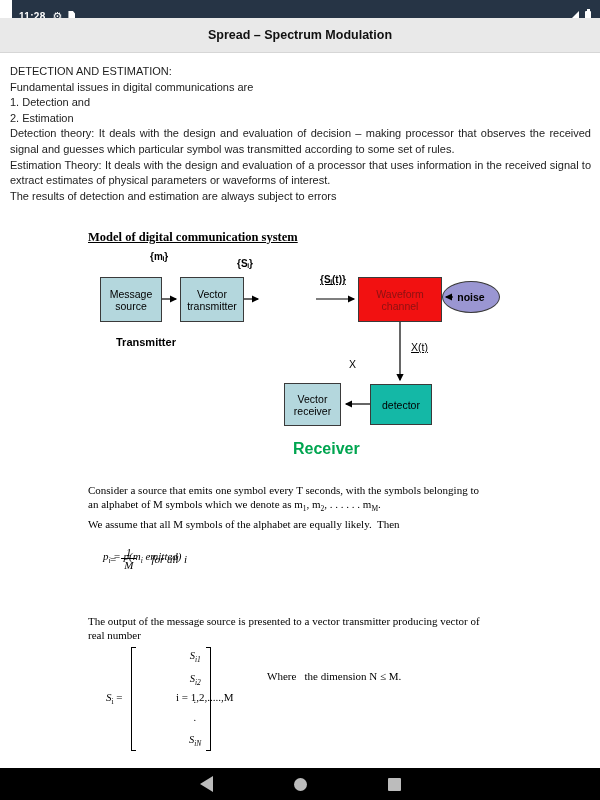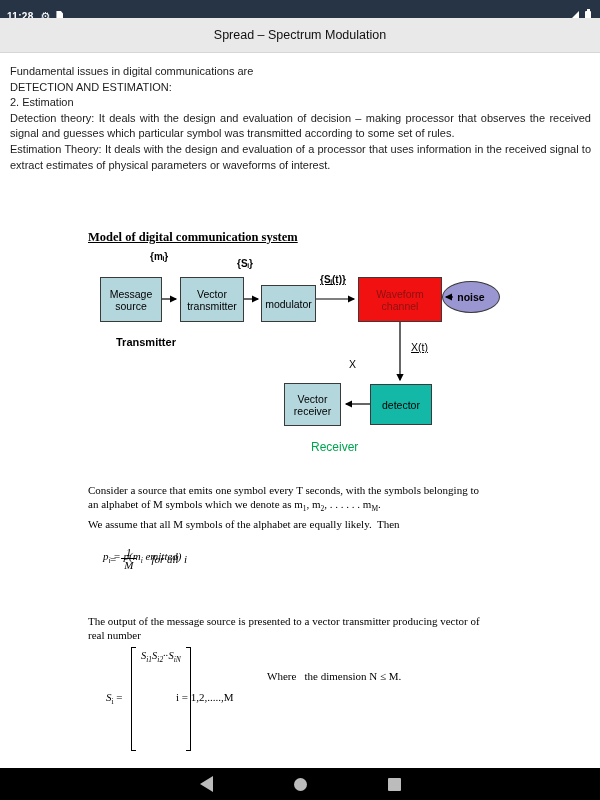--- a/index.html
+++ b/index.html
@@ -1,34 +1,34 @@
 <!DOCTYPE html>
 <html><head>
 <meta charset="utf-8">
 <style>
   *{margin:0;padding:0;box-sizing:border-box}
   html,body{background:#666;}
   .screen{position:relative;width:600px;height:800px;margin:0 auto;background:#fff;
           font-family:"Liberation Sans",sans-serif;overflow:hidden;}
 
   
-  .status-bar{position:absolute;top:0;left:0;right:0;height:32px;background:#263445;
+  .status-bar{position:absolute;top:0;left:12px;right:0;height:32px;background:#263445;
               color:#fff;display:flex;align-items:center;padding:16px 7px;font-size:10px;}
   .sb-time{font-weight:bold;letter-spacing:.3px;margin-right:7px;}
   .gear{font-size:11px;line-height:1;margin-right:6px;}
   .file-ic{width:7px;height:10px;background:#fff;clip-path:polygon(0 0,65% 0,100% 30%,100% 100%,0 100%);}
   .sb-spacer{flex:1}
   .sig-ic{width:0;height:0;border-bottom:10px solid #fff;border-left:10px solid transparent;margin-right:6px;}
   .batt{width:6px;height:11px;background:#fff;border-radius:1px;position:relative;margin-right:2px;}
   .batt:before{content:"";position:absolute;top:-2px;left:1.5px;width:3px;height:2px;background:#fff;}
 
   
   .app-bar{position:absolute;top:18px;left:0;right:0;height:35px;background:#e9e9e9;
            display:flex;align-items:center;justify-content:center;border-bottom:1px solid #d6d6d6;}
-  .app-title{font-size:12.5px;font-weight:normal;color:#111;}
+  .app-title{font-size:12.5px;font-weight:bold;color:#111;}
 
   
   .content{position:absolute;top:53px;left:0;right:0;bottom:32px;background:#fff;}
 
   
   .textblock{position:absolute;top:64px;left:10px;width:581px;font-size:11px;line-height:15.6px;color:#1c1c1c;}
   .textblock .just{text-align:justify;}
 
   
   .dg-title{position:absolute;left:88px;top:230px;font-family:"Liberation Serif",serif;
@@ -43,41 +43,41 @@
   .b-msg{left:100px;top:277px;width:62px;height:45px;}
   .b-vt{left:180px;top:277px;width:64px;height:45px;}
   .b-mod{left:261px;top:285px;width:55px;height:37px;}
   .b-wf{left:358px;top:277px;width:84px;height:45px;background:#f21111;color:#8b1212;}
   .b-noise{left:442px;top:281px;width:58px;height:32px;background:#9a96d2;border-radius:50%;font-weight:bold;}
   .b-det{left:370px;top:384px;width:62px;height:41px;background:#14b8a6;}
   .b-vr{left:284px;top:383px;width:57px;height:43px;}
   .lbl-trans{position:absolute;left:116px;top:336px;font-size:11px;font-weight:bold;color:#000;}
   .lbl-xt{position:absolute;left:411px;top:341px;font-size:10.5px;text-decoration:underline;color:#000;}
   .lbl-x{position:absolute;left:349px;top:358px;font-size:10.5px;color:#000;}
-  .lbl-recv{position:absolute;left:311px;top:440px;font-size:12px;font-weight:normal;color:#00a550;}
+  .lbl-recv{position:absolute;left:293px;top:440px;font-size:16px;font-weight:bold;color:#00a550;}
   .arrows{position:absolute;left:0;top:0;width:600px;height:800px;pointer-events:none;}
 
   
   .serif{font-family:"Liberation Serif",serif;color:#000;}
   .serif-line{white-space:pre;}
   .p1{position:absolute;left:88px;top:483px;font-size:11px;line-height:14.4px;}
   .eq1{position:absolute;left:103px;top:531px;font-size:11px;font-style:italic;margin-top:19px;}
   .eq2{position:absolute;left:110px;top:546px;font-size:11px;display:flex;align-items:center;}
   .frac{display:inline-block;text-align:center;margin:0 5px;font-style:italic;}
   .frac .num{display:block;border-bottom:1px solid #000;padding:0 4px;}
   .frac .den{display:block;padding:0 3px;}
   .forall{font-style:italic;margin-left:10px;white-space:pre;}
   .p2{position:absolute;left:88px;top:614px;font-size:11px;line-height:14.4px;}
   .m-lhs{position:absolute;left:106px;top:691px;font-size:11px;}
   .m-vec{position:absolute;left:131px;top:647px;height:104px;display:flex;}
   .brk{width:5px;}
   .brk-l{border-left:1.5px solid #000;border-top:1.5px solid #000;border-bottom:1.5px solid #000;}
   .brk-r{border-right:1.5px solid #000;border-top:1.5px solid #000;border-bottom:1.5px solid #000;}
-  .m-col{display:flex;flex-direction:row;justify-content:space-between;padding:3px 5px;
-         font-size:10.5px;font-style:italic;text-align:center;}
+  .m-col{display:flex;flex-direction:column;justify-content:space-between;padding:3px 5px;
+         font-size:10.5px;font-style:italic;text-align:center;margin-left:48px;}
   .m-dot{line-height:5px;}
   .m-idx{position:absolute;left:176px;top:691px;font-size:11px;}
   .m-where{position:absolute;left:267px;top:670px;font-size:11px;white-space:pre;}
   sub{font-size:7.5px;}
 
   
   .nav-bar{position:absolute;left:0;bottom:0;width:600px;height:32px;background:#000;}
   .nav-btn{position:absolute;top:0;width:44px;height:32px;display:flex;align-items:center;
            justify-content:center;cursor:pointer;}
   .nb-back{left:184px;}
@@ -101,36 +101,37 @@
     <span class="batt"></span>
   </div>
 
   <div class="app-bar">
     <span class="app-title">Spread – Spectrum Modulation</span>
   </div>
 
   <div class="content"></div>
 
   <div class="textblock">
+    <div>DETECTION AND ESTIMATION:</div>
     <div>Fundamental issues in digital communications are</div>
-    <div>DETECTION AND ESTIMATION:</div>
+    <div>1. Detection and</div>
     <div>2. Estimation</div>
     <div class="just">Detection theory: It deals with the design and evaluation of decision – making processor that observes the received signal and guesses which particular symbol was transmitted according to some set of rules.</div>
     <div class="just">Estimation Theory: It deals with the design and evaluation of a processor that uses information in the received signal to extract estimates of physical parameters or waveforms of interest.</div>
+    <div>The results of detection and estimation are always subject to errors</div>
   </div>
 
   <div class="dg-title">Model of digital communication system</div>
 
   <span class="sig sig-m">{mᵢ}</span>
   <span class="sig sig-s">{Sᵢ}</span>
   <span class="sig sig-st">{Sᵢ(t)}</span>
 
   <div class="box b-cyan b-msg">Message source</div>
   <div class="box b-cyan b-vt">Vector transmitter</div>
-  <div class="box b-cyan b-mod">modulator</div>
   <div class="box b-wf">Waveform channel</div>
   <div class="box b-noise">noise</div>
   <div class="box b-det">detector</div>
   <div class="box b-cyan b-vr">Vector receiver</div>
 
   <span class="lbl-trans">Transmitter</span>
   <span class="lbl-xt">X(t)</span>
   <span class="lbl-x">X</span>
   <span class="lbl-recv">Receiver</span>
 

